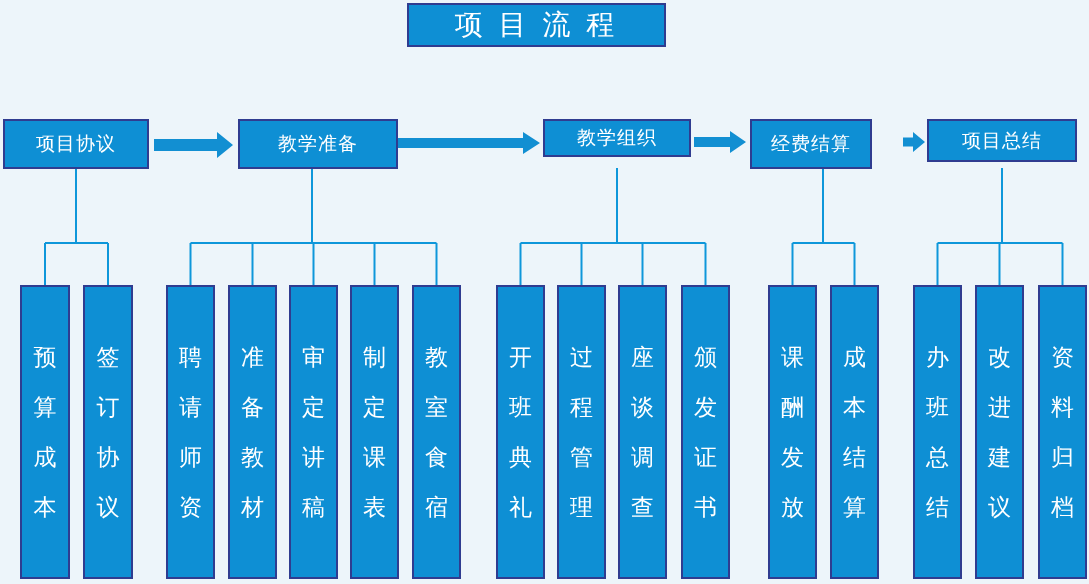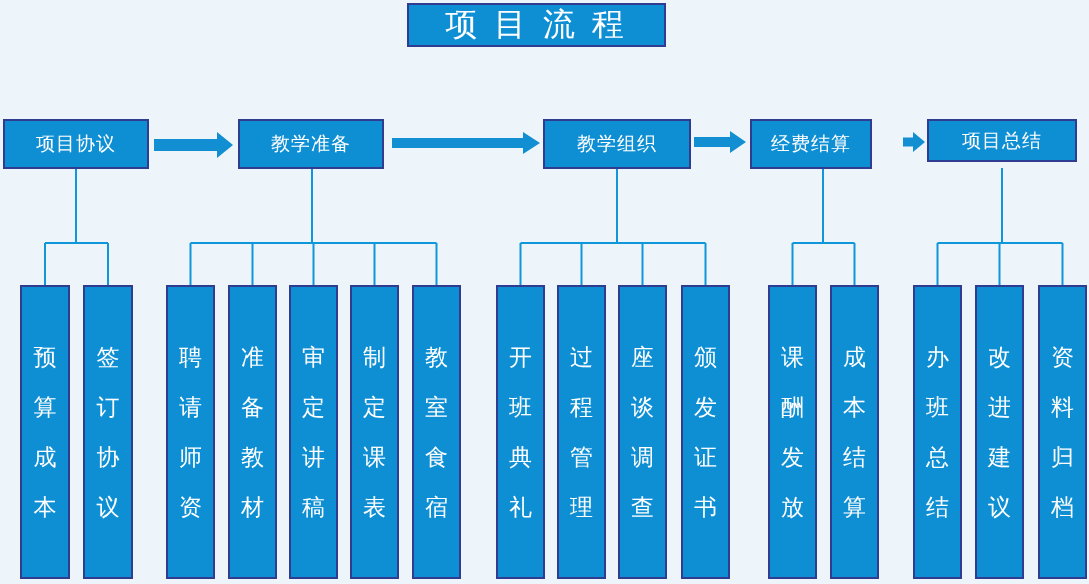--- a/index.html
+++ b/index.html
@@ -8,21 +8,21 @@
     background:var(--bg,#EDF5FA);
     font-family:"Liberation Sans", sans-serif;
     overflow:hidden;position:relative;
   }
   #canvas{position:absolute;left:0;top:0;width:1089px;height:584px;}
   #connector-layer{position:absolute;left:0;top:0;z-index:1;}
   .title-box{
     position:absolute;z-index:2;box-sizing:border-box;
     background:var(--fill);border:2px solid var(--border);
     color:var(--txt);display:flex;align-items:center;justify-content:center;
-    font-size:32px;font-weight:500;letter-spacing:4px;white-space:pre;
+    font-size:28px;font-weight:500;letter-spacing:4px;white-space:pre;
   }
   .stage-box{
     position:absolute;z-index:2;box-sizing:border-box;
     background:var(--fill);border:2px solid var(--border);
     color:var(--txt);display:flex;align-items:center;justify-content:center;
     font-size:19px;font-weight:400;letter-spacing:1px;
   }
   .task-col{
     position:absolute;z-index:2;box-sizing:border-box;
     background:var(--fill);border:2px solid var(--border);
@@ -59,21 +59,21 @@
         <span>算</span>
         <span>成</span>
         <span>本</span>
       </div>
       <div class="task-col" style="left: 83px; top: 285px; width: 50px; height: 294px;">
         <span>签</span>
         <span>订</span>
         <span>协</span>
         <span>议</span>
       </div>
-      <div class="stage-box" style="left: 238px; top: 119px; width: 146px; height: 50px;">
+      <div class="stage-box" style="left: 238px; top: 119px; width: 160px; height: 50px;">
         <span>教学准备</span>
       </div>
       <div class="task-col" style="left: 166px; top: 285px; width: 49px; height: 294px;">
         <span>聘</span>
         <span>请</span>
         <span>师</span>
         <span>资</span>
       </div>
       <div class="task-col" style="left: 228px; top: 285px; width: 49px; height: 294px;">
         <span>准</span>
@@ -92,21 +92,21 @@
         <span>定</span>
         <span>课</span>
         <span>表</span>
       </div>
       <div class="task-col" style="left: 412px; top: 285px; width: 49px; height: 294px;">
         <span>教</span>
         <span>室</span>
         <span>食</span>
         <span>宿</span>
       </div>
-      <div class="stage-box" style="left: 543px; top: 119px; width: 148px; height: 50px;">
+      <div class="stage-box" style="left: 543px; top: 119px; width: 148px; height: 38px;">
         <span>教学组织</span>
       </div>
       <div class="task-col" style="left: 496px; top: 285px; width: 49px; height: 294px;">
         <span>开</span>
         <span>班</span>
         <span>典</span>
         <span>礼</span>
       </div>
       <div class="task-col" style="left: 557px; top: 285px; width: 49px; height: 294px;">
         <span>过</span>

